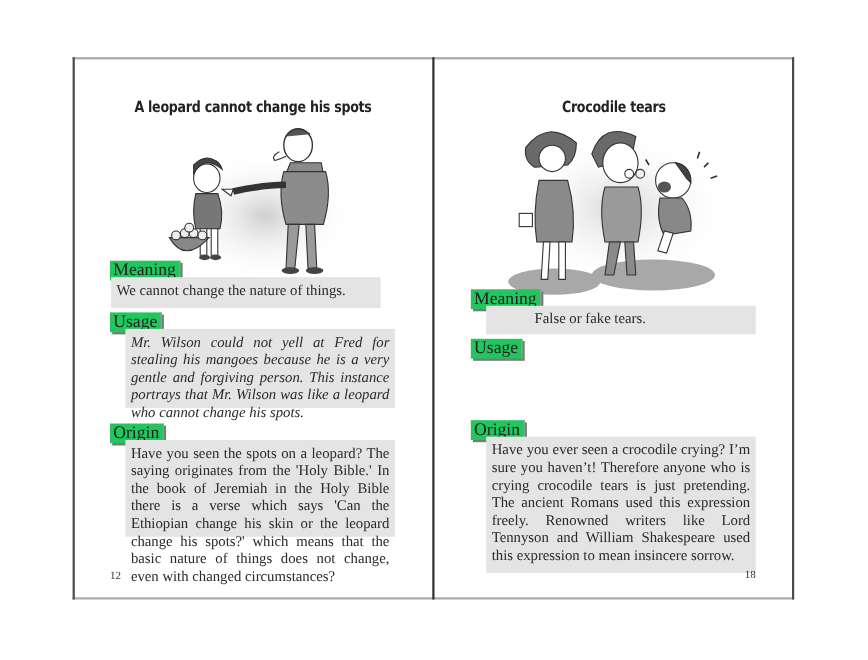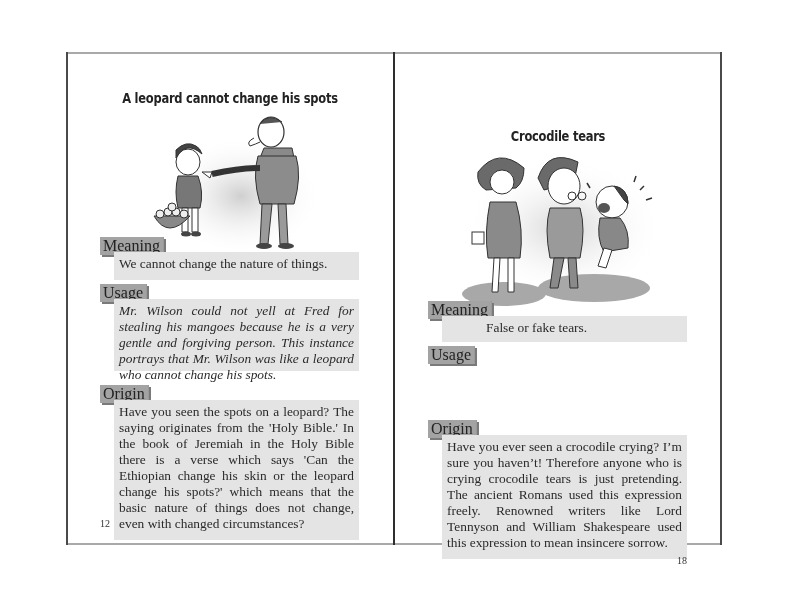--- a/index.html
+++ b/index.html
@@ -8,29 +8,29 @@
 
     .spread { position: absolute; left: 66px; top: 52px; width: 656px; height: 493px; }
     .border-top { position: absolute; left: 0; top: 0; width: 656px; height: 2px; background: #a9a9a9; }
     .border-bottom { position: absolute; left: 0; bottom: 0; width: 656px; height: 2px; background: #a9a9a9; }
     .border-left { position: absolute; left: 0; top: 0; width: 2px; height: 493px; background: #4a4a4a; }
     .border-right { position: absolute; right: 0; top: 0; width: 2px; height: 493px; background: #4a4a4a; }
     .border-mid { position: absolute; left: 327px; top: 0; width: 2px; height: 493px; background: #2e2e2e; }
 
     .page { position: absolute; top: 0; height: 493px; }
     .page.left { left: 0; width: 328px; }
-    .page.right { left: 328px; width: 328px; margin-top: 38px; }
+    .page.right { left: 328px; width: 328px; }
 
     .title { position: absolute; top: 38px; left: 0; width: 100%; text-align: center;
              font-family: "DejaVu Sans", sans-serif; font-weight: bold; font-size: 14px;
              letter-spacing: -0.3px; color: #222; transform: scaleX(0.82); }
 
     .illus { position: absolute; }
 
-    .label { position: absolute; font-size: 16px; color: #222; background: #a3a3a3;
+    .label { position: absolute; font-size: 16px; color: #222; background: #22c55e;
              padding: 0 3px; line-height: 18px;
              box-shadow: 2px 2px 0 #7a7a7a; border-right: 1px solid #9a9a9a; }
 
     .box { position: absolute; background: #e4e4e4; font-size: 13.4px; line-height: 16px;
            color: #2a2a2a; padding: 4px 5px 4px 5px; box-sizing: border-box; text-align: justify; }
     .box p { margin: 0; }
 
     .pagenum { position: absolute; font-size: 10px; color: #333; }
   </style>
 </head>
@@ -77,31 +77,31 @@
 
       <path d="M8 106 q14 24 36 0 z" fill="#888" stroke="#333"></path>
       <circle cx="14" cy="104" r="4" fill="#eee" stroke="#333"></circle>
       <circle cx="22" cy="102" r="4" fill="#eee" stroke="#333"></circle>
       <circle cx="30" cy="102" r="4" fill="#eee" stroke="#333"></circle>
       <circle cx="38" cy="104" r="4" fill="#eee" stroke="#333"></circle>
       <circle cx="26" cy="97" r="4" fill="#eee" stroke="#333"></circle>
     </svg>
 
     <div class="label" style="left:34px; top:185px;">Meaning</div>
-    <div class="box" style="left:48px; top:200px; width:245px; height:28px;">
+    <div class="box" style="left:35px; top:200px; width:245px; height:28px;">
       <p>We cannot change the nature of things.</p>
     </div>
 
     <div class="label" style="left:34px; top:232px;">Usage</div>
     <div class="box" style="left:48px; top:247px; width:245px; height:72px;font-style:italic;">
       <p>Mr. Wilson could not yell at Fred for stealing his mangoes because he is a very gentle and forgiving person. This instance portrays that Mr. Wilson was like a leopard who cannot change his spots.</p>
     </div>
 
     <div class="label" style="left:34px; top:333px;">Origin</div>
-    <div class="box" style="left:48px; top:348px; width:245px; height:140px;">
+    <div class="box" style="left:48px; top:348px; width:245px; height:88px;">
       <p>Have you seen the spots on a leopard? The saying originates from the 'Holy Bible.' In the book of Jeremiah in the Holy Bible there is a verse which says 'Can the Ethiopian change his skin or the leopard change his spots?' which means that the basic nature of things does not change, even with changed circumstances?</p>
     </div>
 
     <div class="pagenum" style="left:34px; top:466px;font-family:Liberation Serif, serif;">12</div>
   </div>
 
   <div class="page right">
     <div class="title">Crocodile tears</div>
 
     <svg class="illus" style="left:60px; top:58px;" width="210" height="160" viewBox="0 0 210 160">

